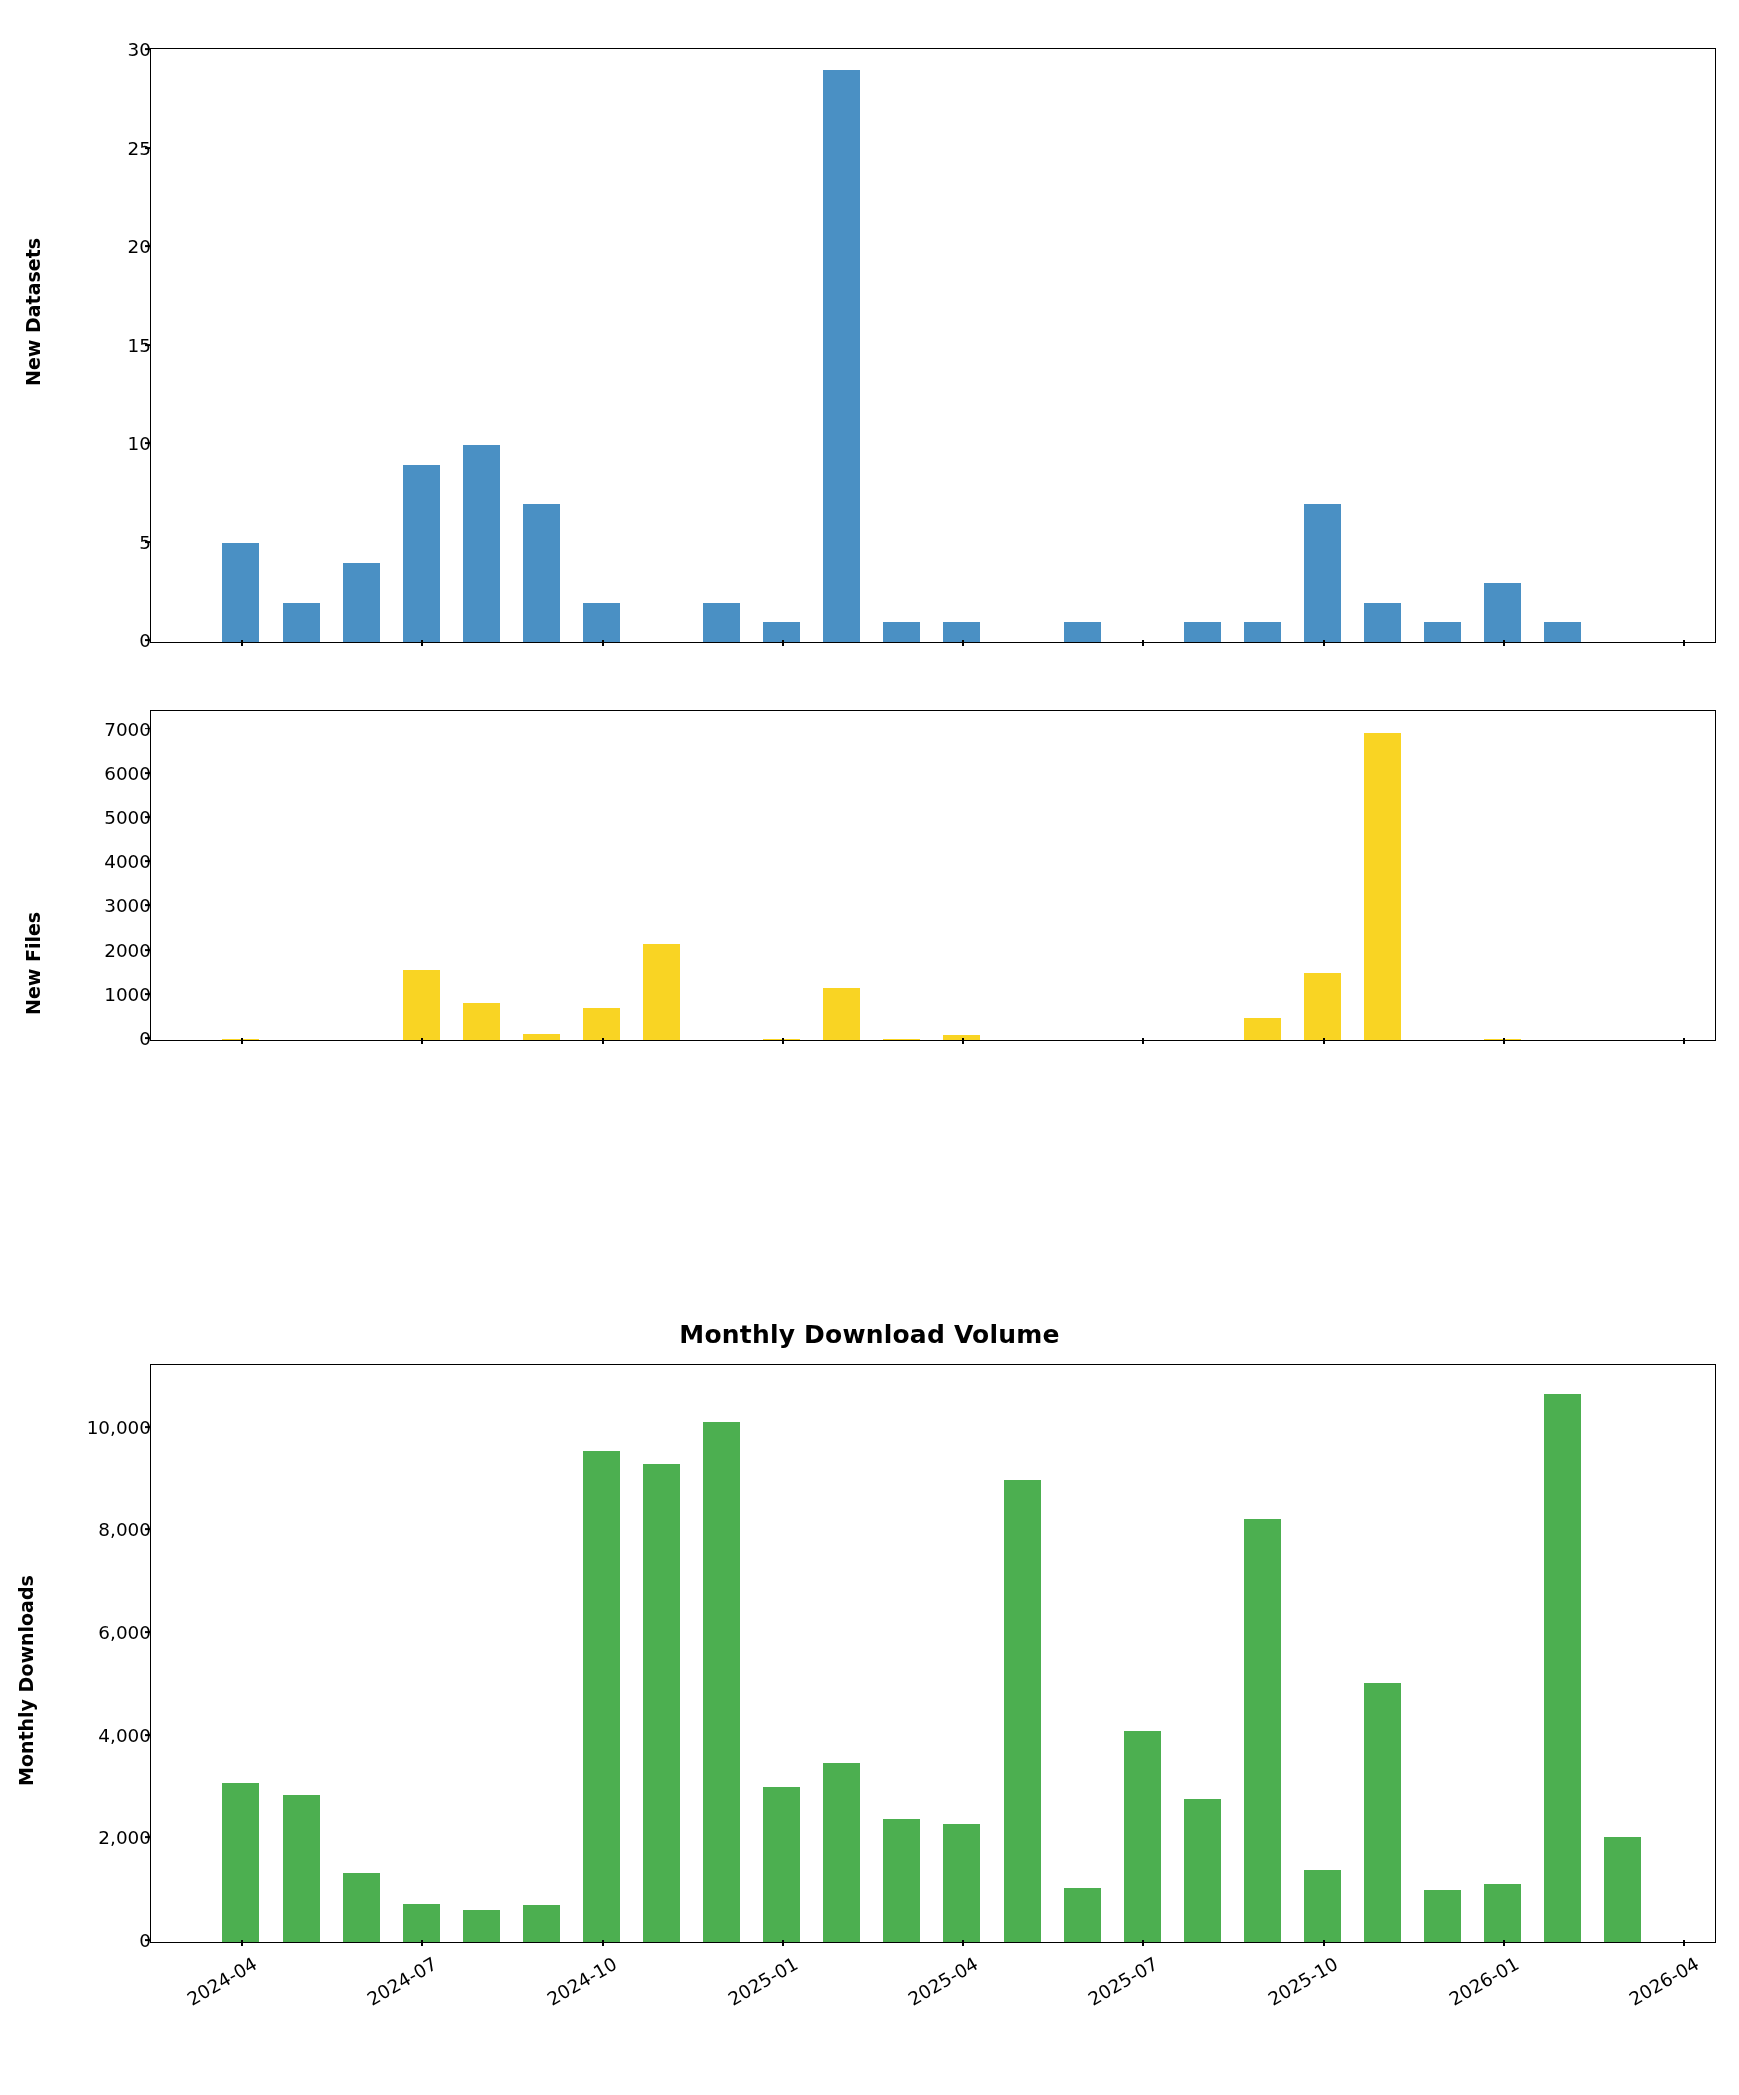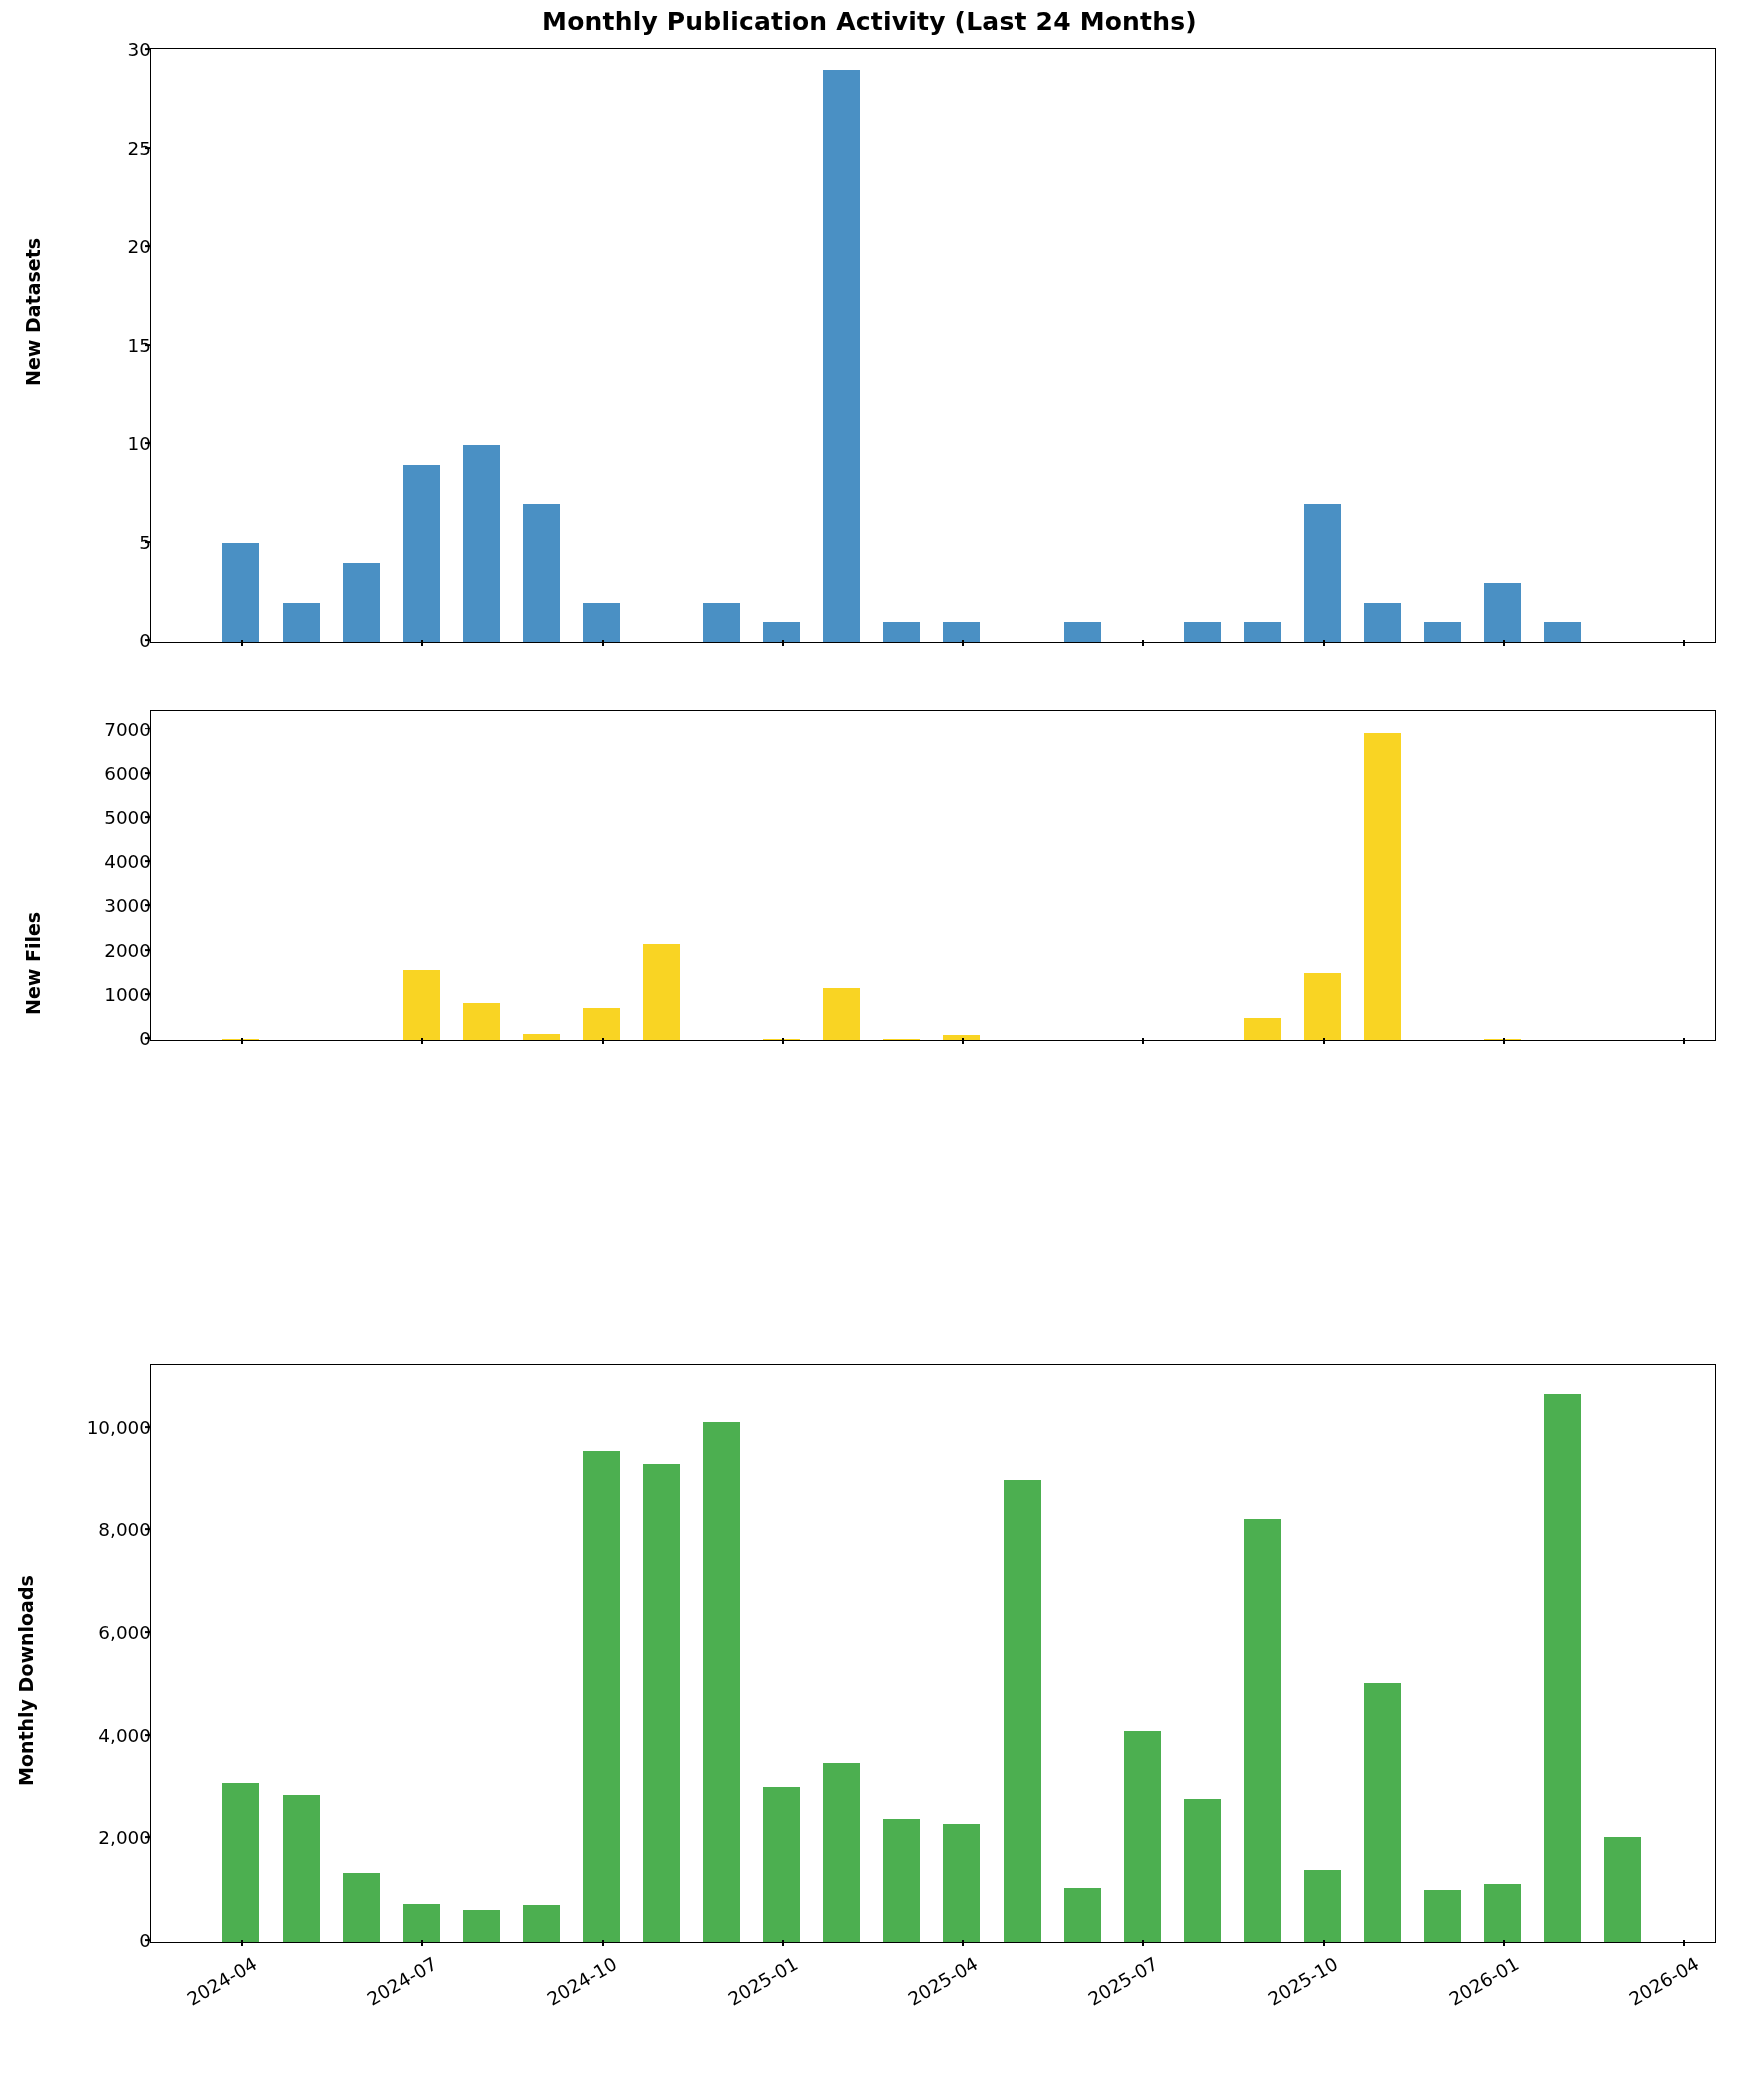--- a/index.html
+++ b/index.html
@@ -92,21 +92,20 @@
     transform: rotate(-30deg);
     text-align: right;
   }
 </style>
 </head>
 <body>
 
 <div class="figure">
 
   <div class="panel" style="left:0px; top:0px; width:1739px; height:652px;">
-    <div class="panel-title" style="top:7.3px;">Monthly Publication Activity (Last 24 Months)</div>
     <div class="ylabel" style="left:22px; top:386px;">New Datasets</div>
     <div class="axes" style="left:150px; top:48px; width:1566px; height:595px;">
       <div class="plot-area">
         <div class="bars" id="bars-0">
             <div class="bar" style="left: 71px; width: 37px; height: 99px; background: rgb(74, 144, 196);"></div>
             <div class="bar" style="left: 132px; width: 37px; height: 39px; background: rgb(74, 144, 196);"></div>
             <div class="bar" style="left: 192px; width: 37px; height: 79px; background: rgb(74, 144, 196);"></div>
             <div class="bar" style="left: 252px; width: 37px; height: 177px; background: rgb(74, 144, 196);"></div>
             <div class="bar" style="left: 312px; width: 37px; height: 197px; background: rgb(74, 144, 196);"></div>
             <div class="bar" style="left: 372px; width: 37px; height: 138px; background: rgb(74, 144, 196);"></div>
@@ -204,20 +203,21 @@
           <div class="xtick-mark" style="left: 811px; top: 327px;"></div>
           <div class="xtick-mark" style="left: 991px; top: 327px;"></div>
           <div class="xtick-mark" style="left: 1172px; top: 327px;"></div>
           <div class="xtick-mark" style="left: 1352px; top: 327px;"></div>
           <div class="xtick-mark" style="left: 1532px; top: 327px;"></div>
         </div>
     </div>
   </div>
 
   <div class="panel" style="left:0px; top:1318px; width:1739px; height:778px;">
+    <div class="panel-title" style="top:1.8px;">Monthly Download Volume</div>
     <div class="ylabel" style="left:14.7px; top:468px;">Monthly Downloads</div>
     <div class="axes" style="left:150px; top:46px; width:1566px; height:579px;">
       <div class="plot-area">
         <div class="bars" id="bars-2">
             <div class="bar" style="left: 71px; width: 37px; height: 159px; background: rgb(76, 175, 80);"></div>
             <div class="bar" style="left: 132px; width: 37px; height: 147px; background: rgb(76, 175, 80);"></div>
             <div class="bar" style="left: 192px; width: 37px; height: 69px; background: rgb(76, 175, 80);"></div>
             <div class="bar" style="left: 252px; width: 37px; height: 38px; background: rgb(76, 175, 80);"></div>
             <div class="bar" style="left: 312px; width: 37px; height: 32px; background: rgb(76, 175, 80);"></div>
             <div class="bar" style="left: 372px; width: 37px; height: 37px; background: rgb(76, 175, 80);"></div>

